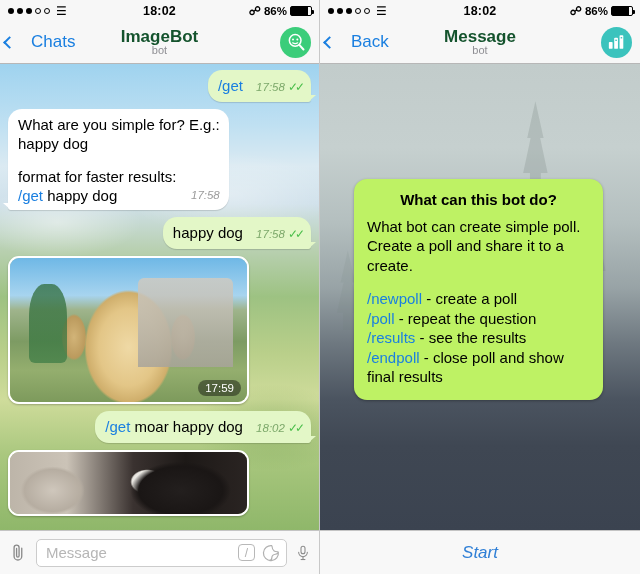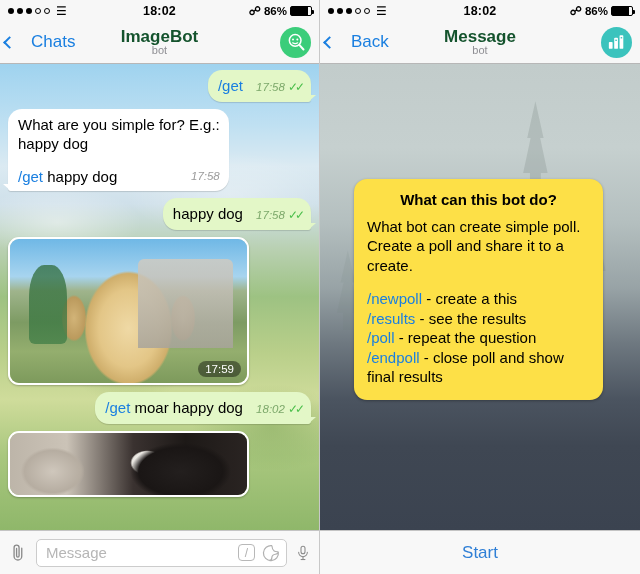--- a/index.html
+++ b/index.html
@@ -169,21 +169,21 @@
   }
   .ts-overlay{
     position:absolute; right:6px; bottom:6px;
     background:rgba(0,0,0,.42); color:#fff; font-size:11.5px;
     padding:2px 7px; border-radius:9px;
   }
 
   
   .card {
     position:absolute; left:34px; top:115px; width:249px;
-    background:#fde047; border-radius:13px; padding:11px 13px 13px;
+    background:#bef264; border-radius:13px; padding:11px 13px 13px;
     box-shadow:0 1px 3px rgba(0,0,0,.3); font-size:15px; line-height:19.5px;
   }
   .card-title { text-align:center; font-weight:bold; font-size:15px; margin-bottom:7px; }
   .card-gap { height:14px; }
 
   
   .inputbar {
     position:absolute; bottom:0; left:0; right:0; height:44px; background:#f8f8f8;
     border-top:1px solid #c4c4c4; display:flex; align-items:center;
     padding:0 8px; gap:8px; z-index:30;
@@ -198,21 +198,21 @@
     width:17px;height:17px;border:1.3px solid #b8b8b8;border-radius:4px;
     display:flex;align-items:center;justify-content:center;
     color:#b0b0b0;font-size:12px;cursor:pointer;
   }
   .sticker { width:18px; height:18px; cursor:pointer; }
   .mic { width:16px; height:24px; color:#8a8a8a; flex:0 0 auto; cursor:pointer; }
 
   .startbar {
     position:absolute; bottom:0; left:0; right:0; height:44px; background:#f8f8f8;
     border-top:1px solid #c4c4c4; display:flex; align-items:center; justify-content:center;
-    z-index:30; cursor:pointer;
+    z-index:30; cursor:pointer;font-style:italic;
   }
   .start-label { color:#2f7fd6; font-size:17px; }
 </style>
 </head>
 <body>
 
 <div class="screens">
 
   <div class="phone left">
 
@@ -267,20 +267,21 @@
               <span class="ticks">✓✓</span>
             </span>
           </div>
         </div>
 
         <div class="row in">
           <div class="bubble in" style="max-width:252px;">
             <div>What are you simple for? E.g.:</div>
             <div>happy dog</div>
             <div class="card-gap"></div>
+            <div>format for faster results:</div>
             <div class="inline-line">
               <span><span class="cmd">/get</span> <span>happy dog</span></span>
               <span class="meta grey">
                 <span>17:58</span>
               </span>
             </div>
           </div>
         </div>
 
         <div class="row out">
@@ -390,29 +391,29 @@
         <div class="tree" style="left:4%;top:40%;width:30px;height:80px;opacity:.26"></div>
       </div>
 
       <div class="card">
         <div class="card-title">What can this bot do?</div>
         <div>What bot can create simple poll.</div>
         <div>Create a poll and share it to a</div>
         <div>create.</div>
         <div class="card-gap"></div>
         <div>
-          <span class="cmd">/newpoll</span><span> - create a this</span>
+          <span class="cmd">/newpoll</span><span> - create a poll</span>
+        </div>
+        <div>
+          <span class="cmd">/poll</span><span> - repeat the question</span>
         </div>
         <div>
           <span class="cmd">/results</span><span> - see the results</span>
         </div>
         <div>
-          <span class="cmd">/poll</span><span> - repeat the question</span>
-        </div>
-        <div>
           <span class="cmd">/endpoll</span><span> - close poll and show</span>
         </div>
         <div>final results</div>
       </div>
     </div>
 
     <div class="startbar">
       <span class="start-label">Start</span>
     </div>
   </div>

